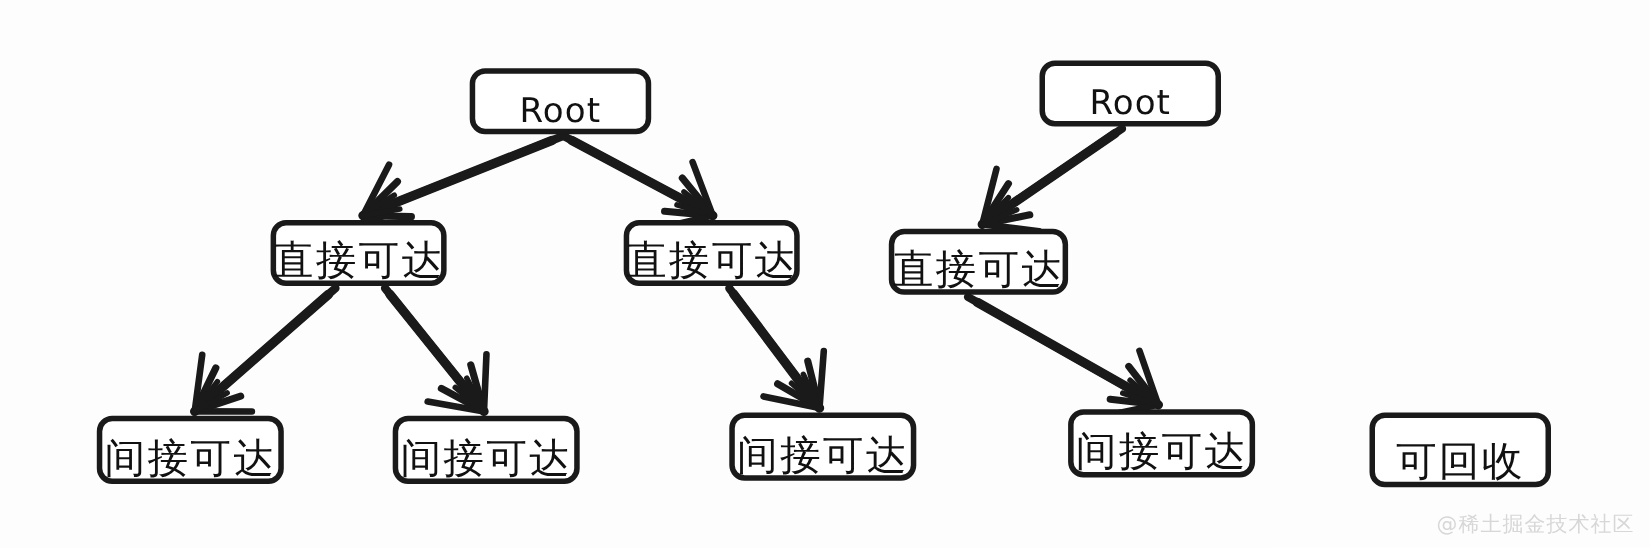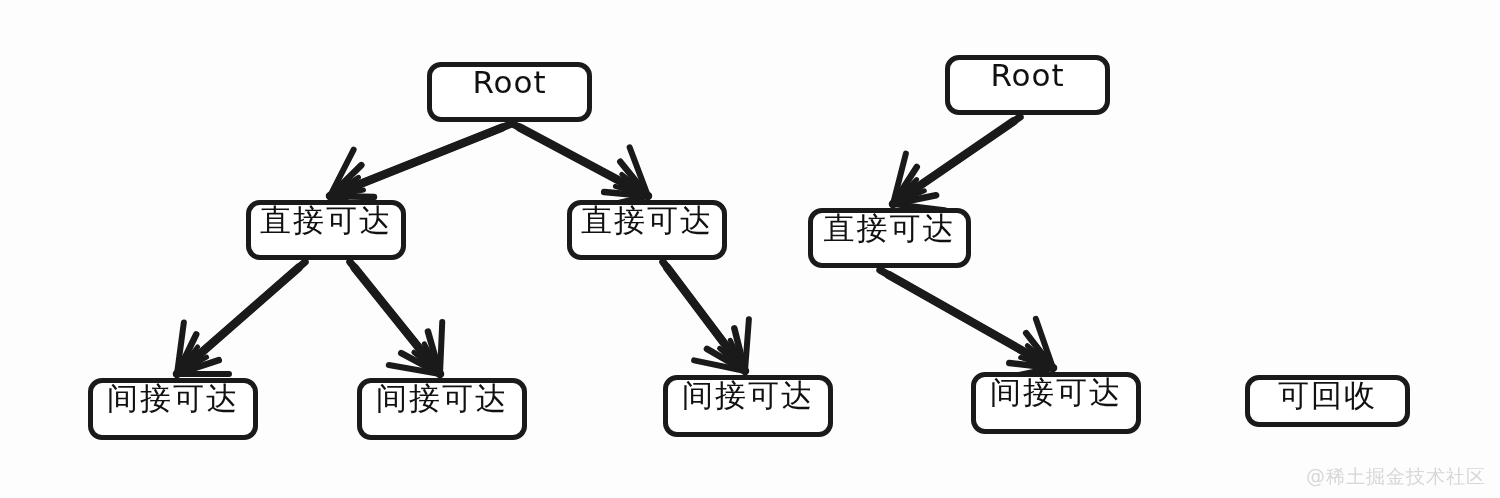--- a/index.html
+++ b/index.html
@@ -22,33 +22,33 @@
     width: 1500px;
     height: 498px;
   }
   .node {
     position: absolute;
     box-sizing: border-box;
     background: #ffffff;
     border: 5px solid #1a1a1a;
     border-radius: 14px;
     display: flex;
-    align-items: flex-start;
+    align-items: flex-end;
     justify-content: center;
     z-index: 5;
   }
   .node-label {
     color: #111111;
     white-space: nowrap;
     line-height: 1;
     user-select: none;
   }
   .label-cjk {
     font-family: "DejaVu Sans", sans-serif;
-    font-size: 31px;
+    font-size: 37px;
     letter-spacing: 2px;
     font-weight: 400;
   }
   .label-latin {
     font-family: "DejaVu Sans", sans-serif;
     font-size: 31px;
     letter-spacing: 1px;
     font-weight: 500;
   }
   #watermark {
@@ -162,19 +162,19 @@
       </div>
       <div class="node" style="left: 357px; top: 378px; width: 170px; height: 62px; background: rgb(255, 255, 255); border-color: rgb(26, 26, 26);">
         <span class="node-label label-cjk">间接可达</span>
       </div>
       <div class="node" style="left: 663px; top: 375px; width: 170px; height: 62px; background: rgb(255, 255, 255); border-color: rgb(26, 26, 26);">
         <span class="node-label label-cjk">间接可达</span>
       </div>
       <div class="node" style="left: 971px; top: 372px; width: 170px; height: 62px; background: rgb(255, 255, 255); border-color: rgb(26, 26, 26);">
         <span class="node-label label-cjk">间接可达</span>
       </div>
-      <div class="node" style="left: 1245px; top: 375px; width: 165px; height: 52px; background: rgb(255, 255, 255); border-color: rgb(26, 26, 26);">
+      <div class="node" style="left: 1245px; top: 375px; width: 165px; height: 68px; background: rgb(255, 255, 255); border-color: rgb(26, 26, 26);">
         <span class="node-label label-cjk">可回收</span>
       </div>
     </div>
 
   <div id="watermark">@稀土掘金技术社区</div>
 </div>
 
 </body></html>

